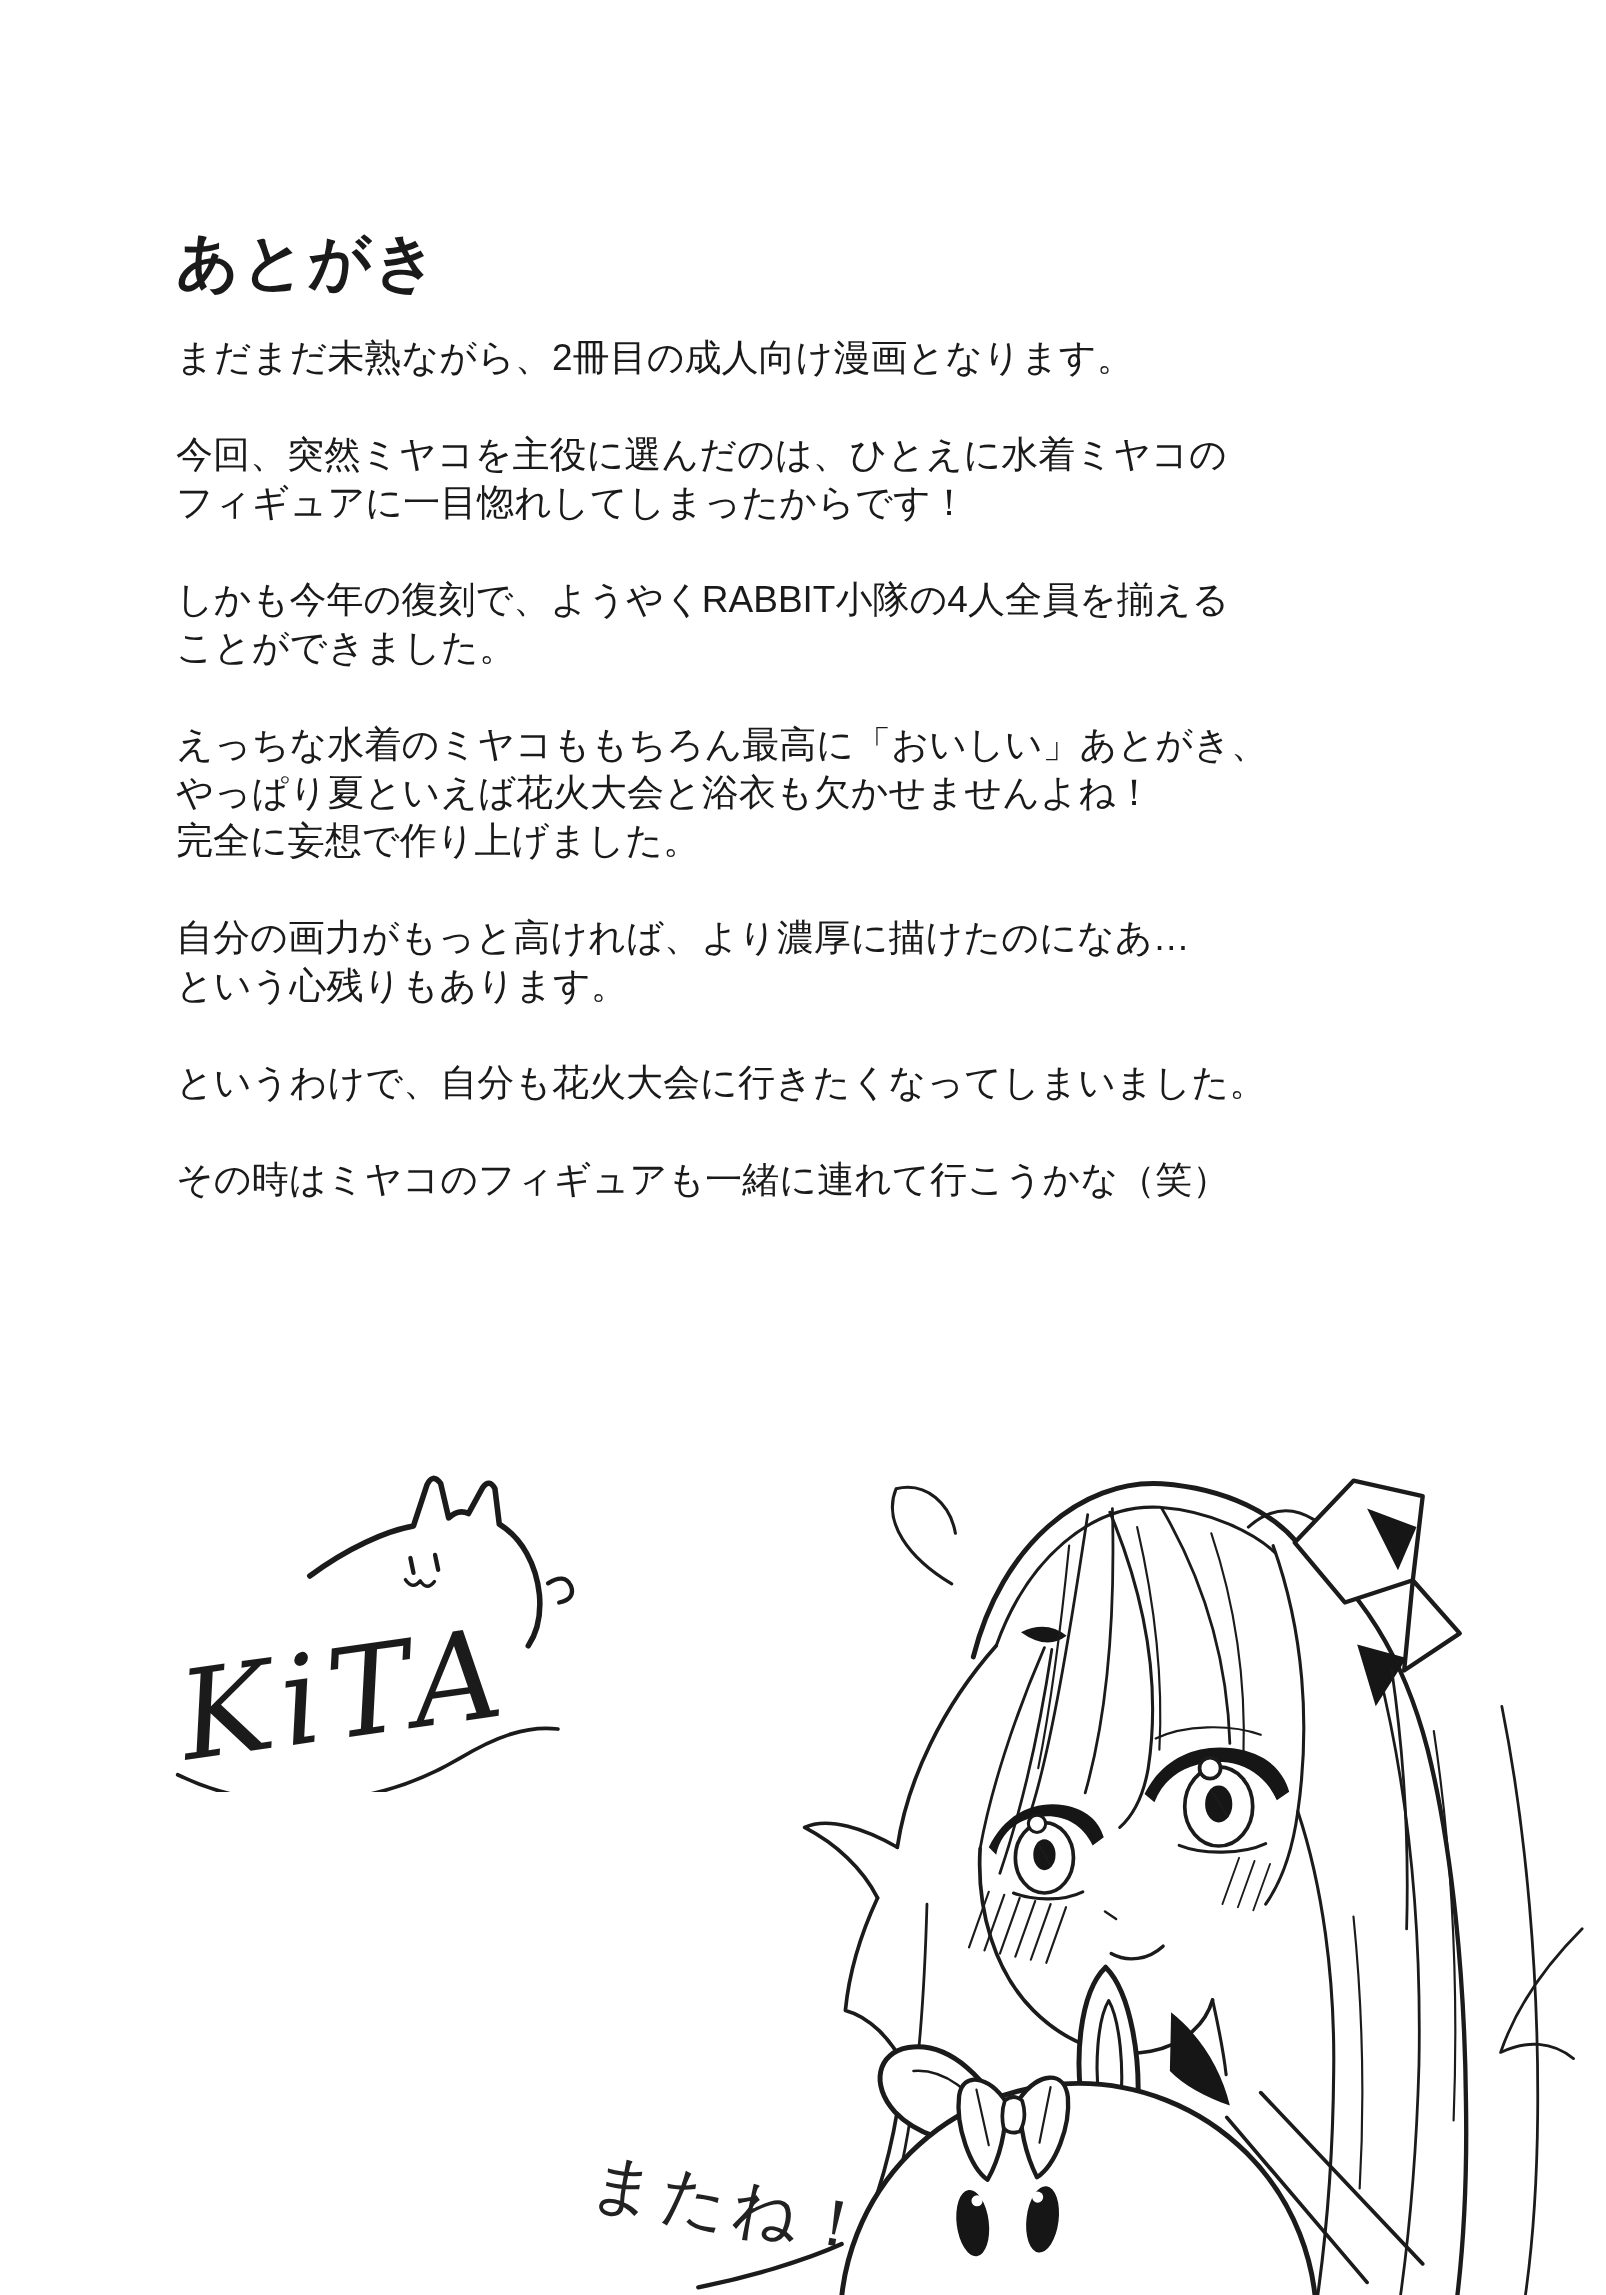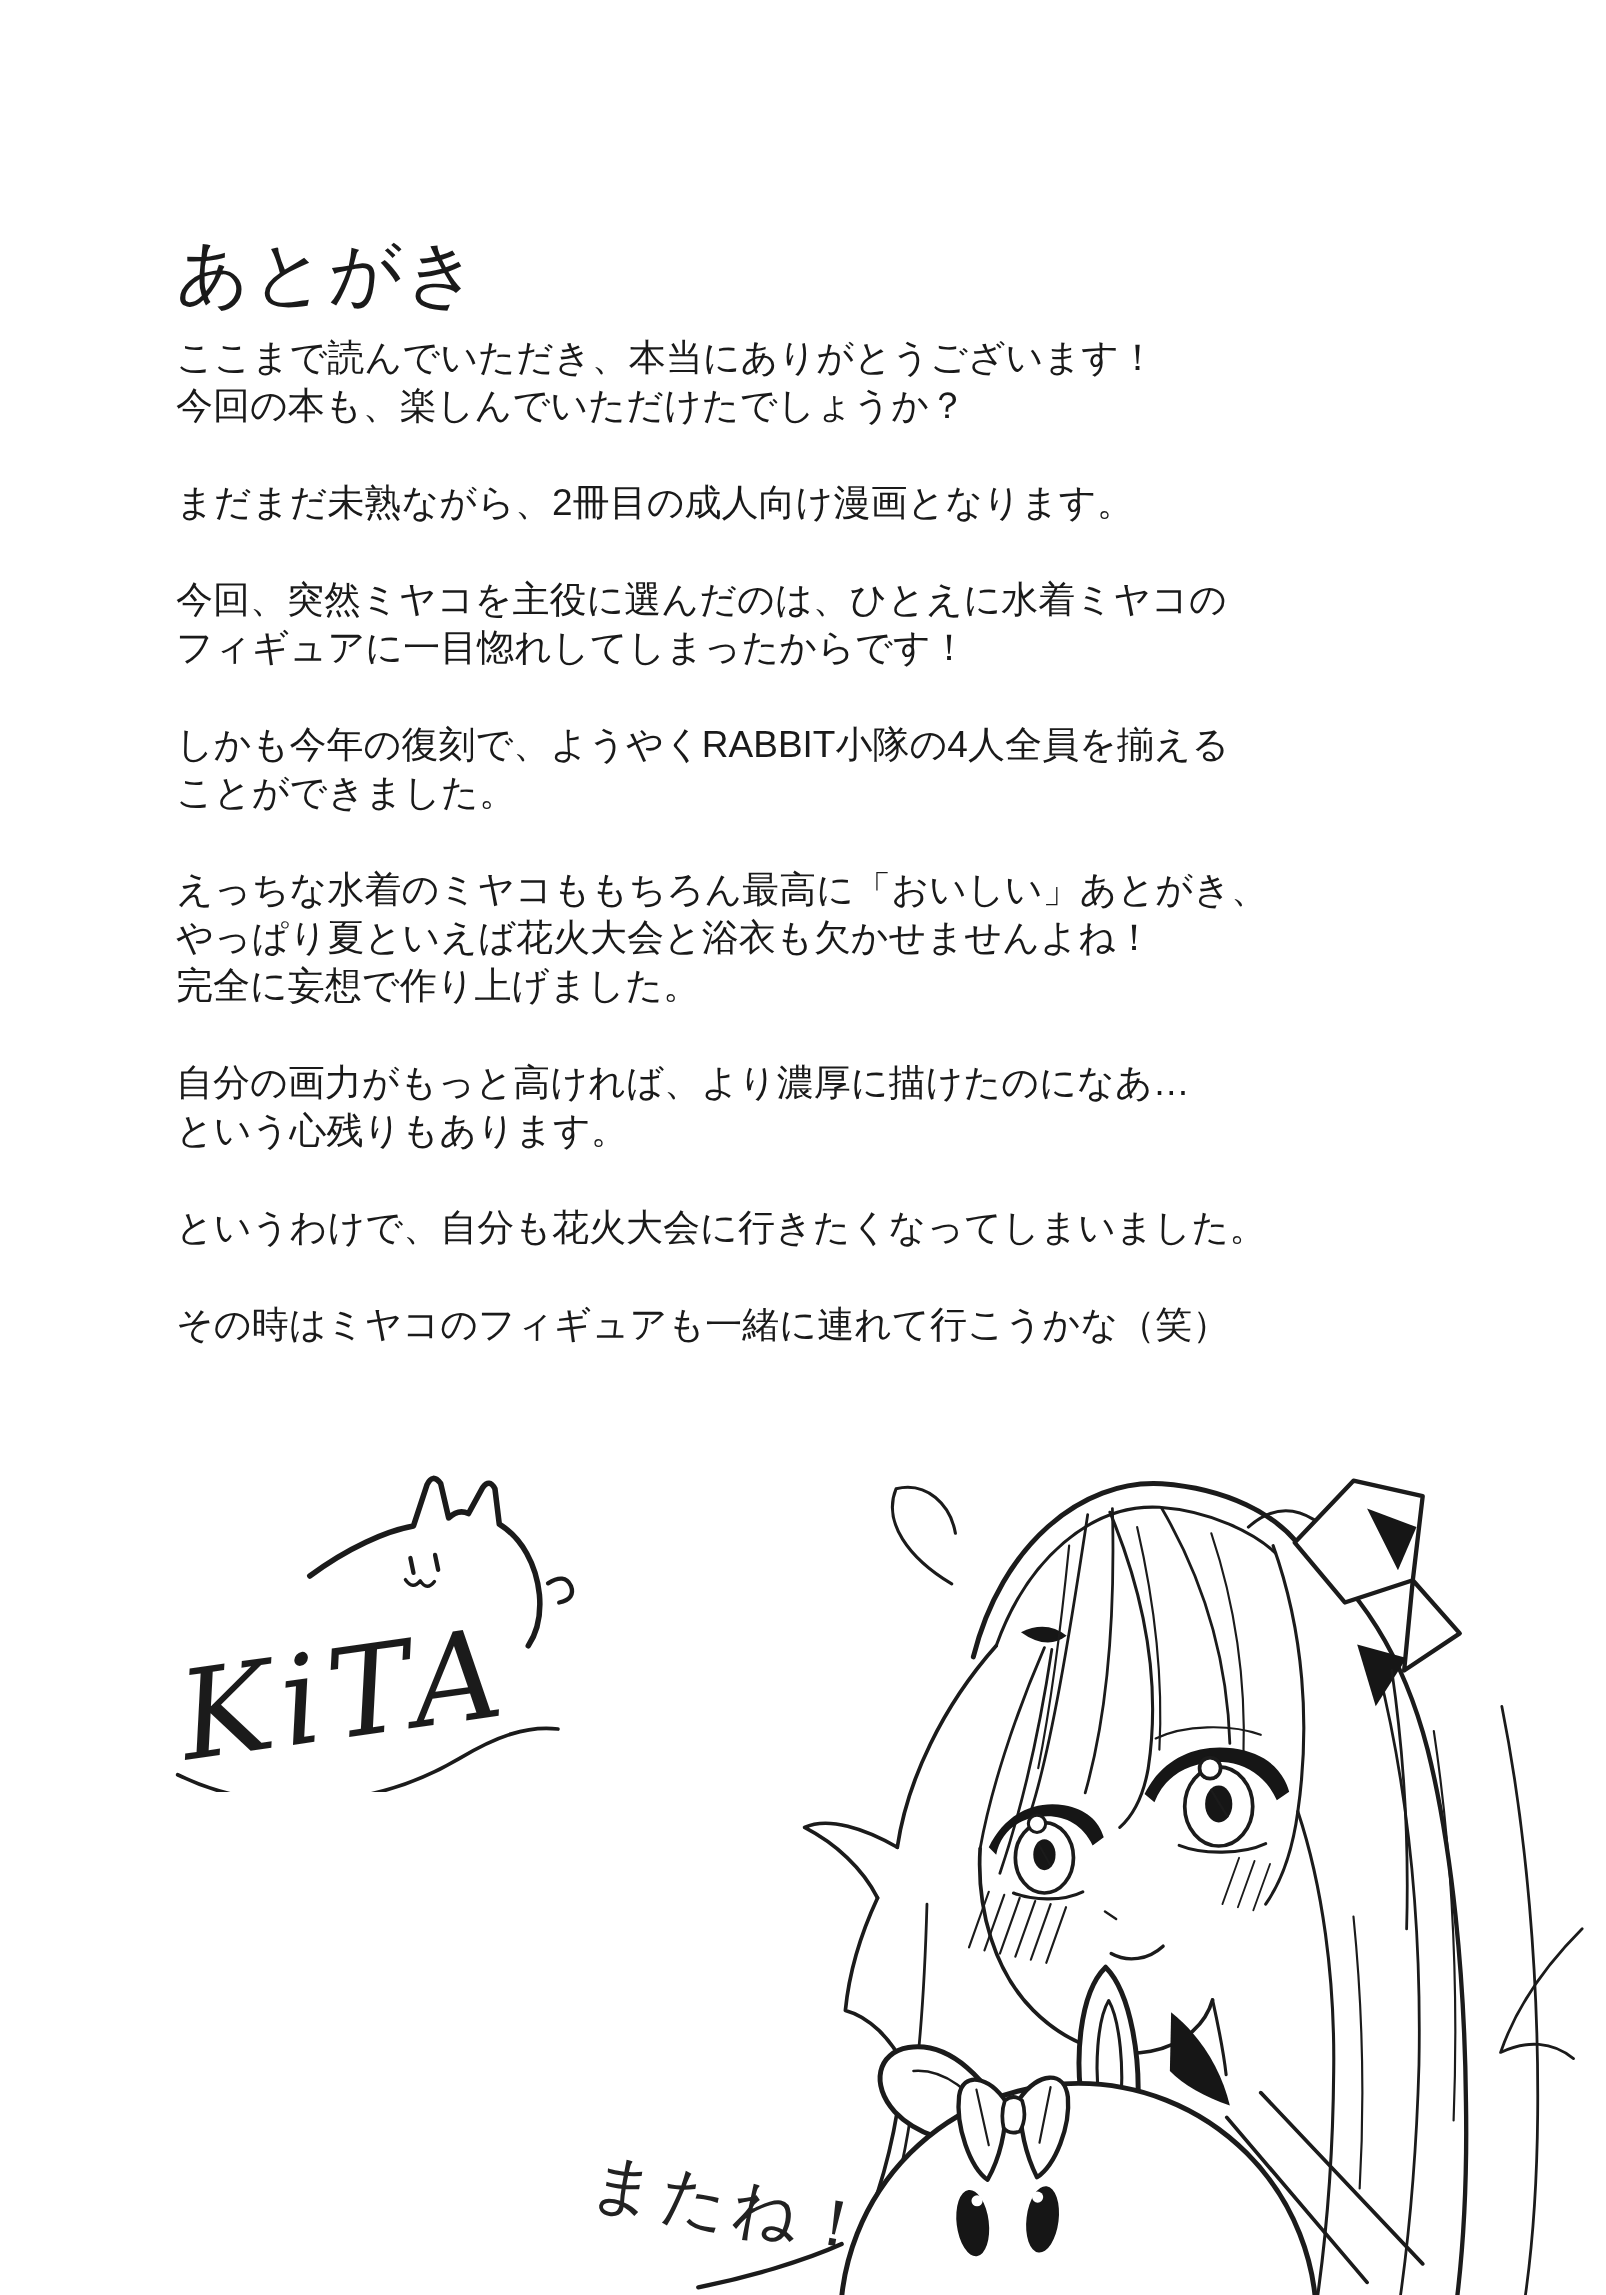--- a/index.html
+++ b/index.html
@@ -6,21 +6,21 @@
   body{
     position:relative;
     width:1607px;height:2295px;
     background:#ffffff;
     color:#1a1a1a;
     font-family:"Liberation Sans","DejaVu Sans",sans-serif;
     overflow:hidden;
   }
   .page-title{
     position:absolute;left:176px;top:178px;
-    font-size:72px;font-weight:400;letter-spacing:2.5px;
+    font-size:62px;font-weight:700;letter-spacing:2.5px;
     white-space:pre;
   }
   .body-text{
     position:absolute;left:176px;top:334px;width:1397px;
   }
   .body-text p{
     margin:0 0 49px 0;
     font-size:37px;line-height:48px;font-weight:500;
     letter-spacing:0;
   }
@@ -38,24 +38,20 @@
     font-size:106px;fill:#222222;font-weight:500;letter-spacing:8px;
     font-family:"Liberation Sans","DejaVu Sans",sans-serif;
   }
 </style>
 </head>
 <body>
 
 <h1 class="page-title">あとがき</h1>
 
 <div class="body-text">
-  <p>
-    <span class="line">ここまで読んでいただき、本当にありがとうございます！</span>
-    <span class="line">今回の本も、楽しんでいただけたでしょうか？</span>
-  </p>
   <p>
     <span class="line">まだまだ未熟ながら、2冊目の成人向け漫画となります。</span>
   </p>
   <p>
     <span class="line">今回、突然ミヤコを主役に選んだのは、ひとえに水着ミヤコの</span>
     <span class="line">フィギュアに一目惚れしてしまったからです！</span>
   </p>
   <p>
     <span class="line">しかも今年の復刻で、ようやくRABBIT小隊の4人全員を揃える</span>
     <span class="line">ことができました。</span>

